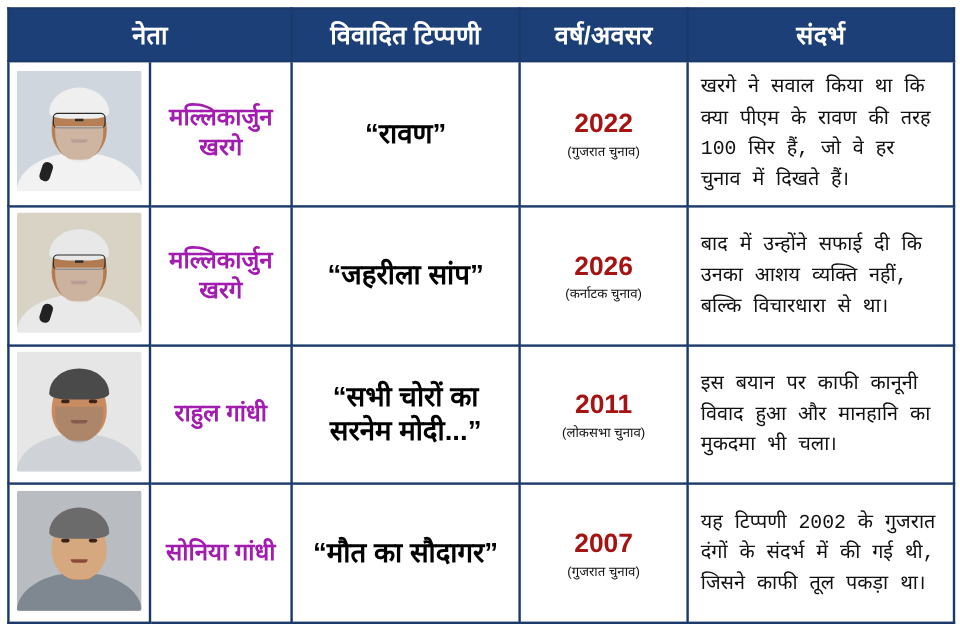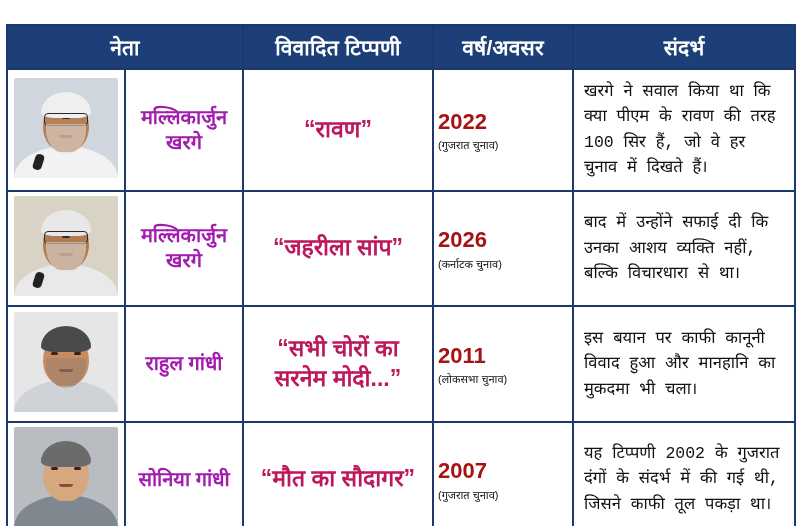--- a/index.html
+++ b/index.html
@@ -10,21 +10,21 @@
   body {
     width: 800px;
     height: 526px;
     font-family: "Liberation Sans", sans-serif;
     overflow: hidden;
   }
   .table-wrap {
     width: 666px;
     height: 526px;
     box-sizing: border-box;
-    padding: 24px 6px 6px 6px;
+    padding: 6px 6px 6px 6px;
     background: #ffffff;
   }
   table.info-table {
     width: 788px;
     height: 514px;
     border-collapse: collapse;
     table-layout: fixed;
   }
   table.info-table td, table.info-table th {
     border: 2px solid #1b3a6b;
@@ -170,25 +170,26 @@
     font-size: 20px;
     font-weight: bold;
     color: #a21caf;
     padding: 6px 4px;
     line-height: 1.25;
   }
   td.quote-cell {
     text-align: center;
     font-size: 23px;
     font-weight: bold;
-    color: #be185d;
+    color: #000000;
     padding: 6px 8px;
     line-height: 1.3;
   }
   td.year-cell {
+    text-align: center;
     padding: 6px 4px;
     line-height: 1.35;
   }
   .year-num {
     display: block;
     font-size: 22px;
     font-weight: bold;
     color: #a61313;
   }
   .year-occ {

